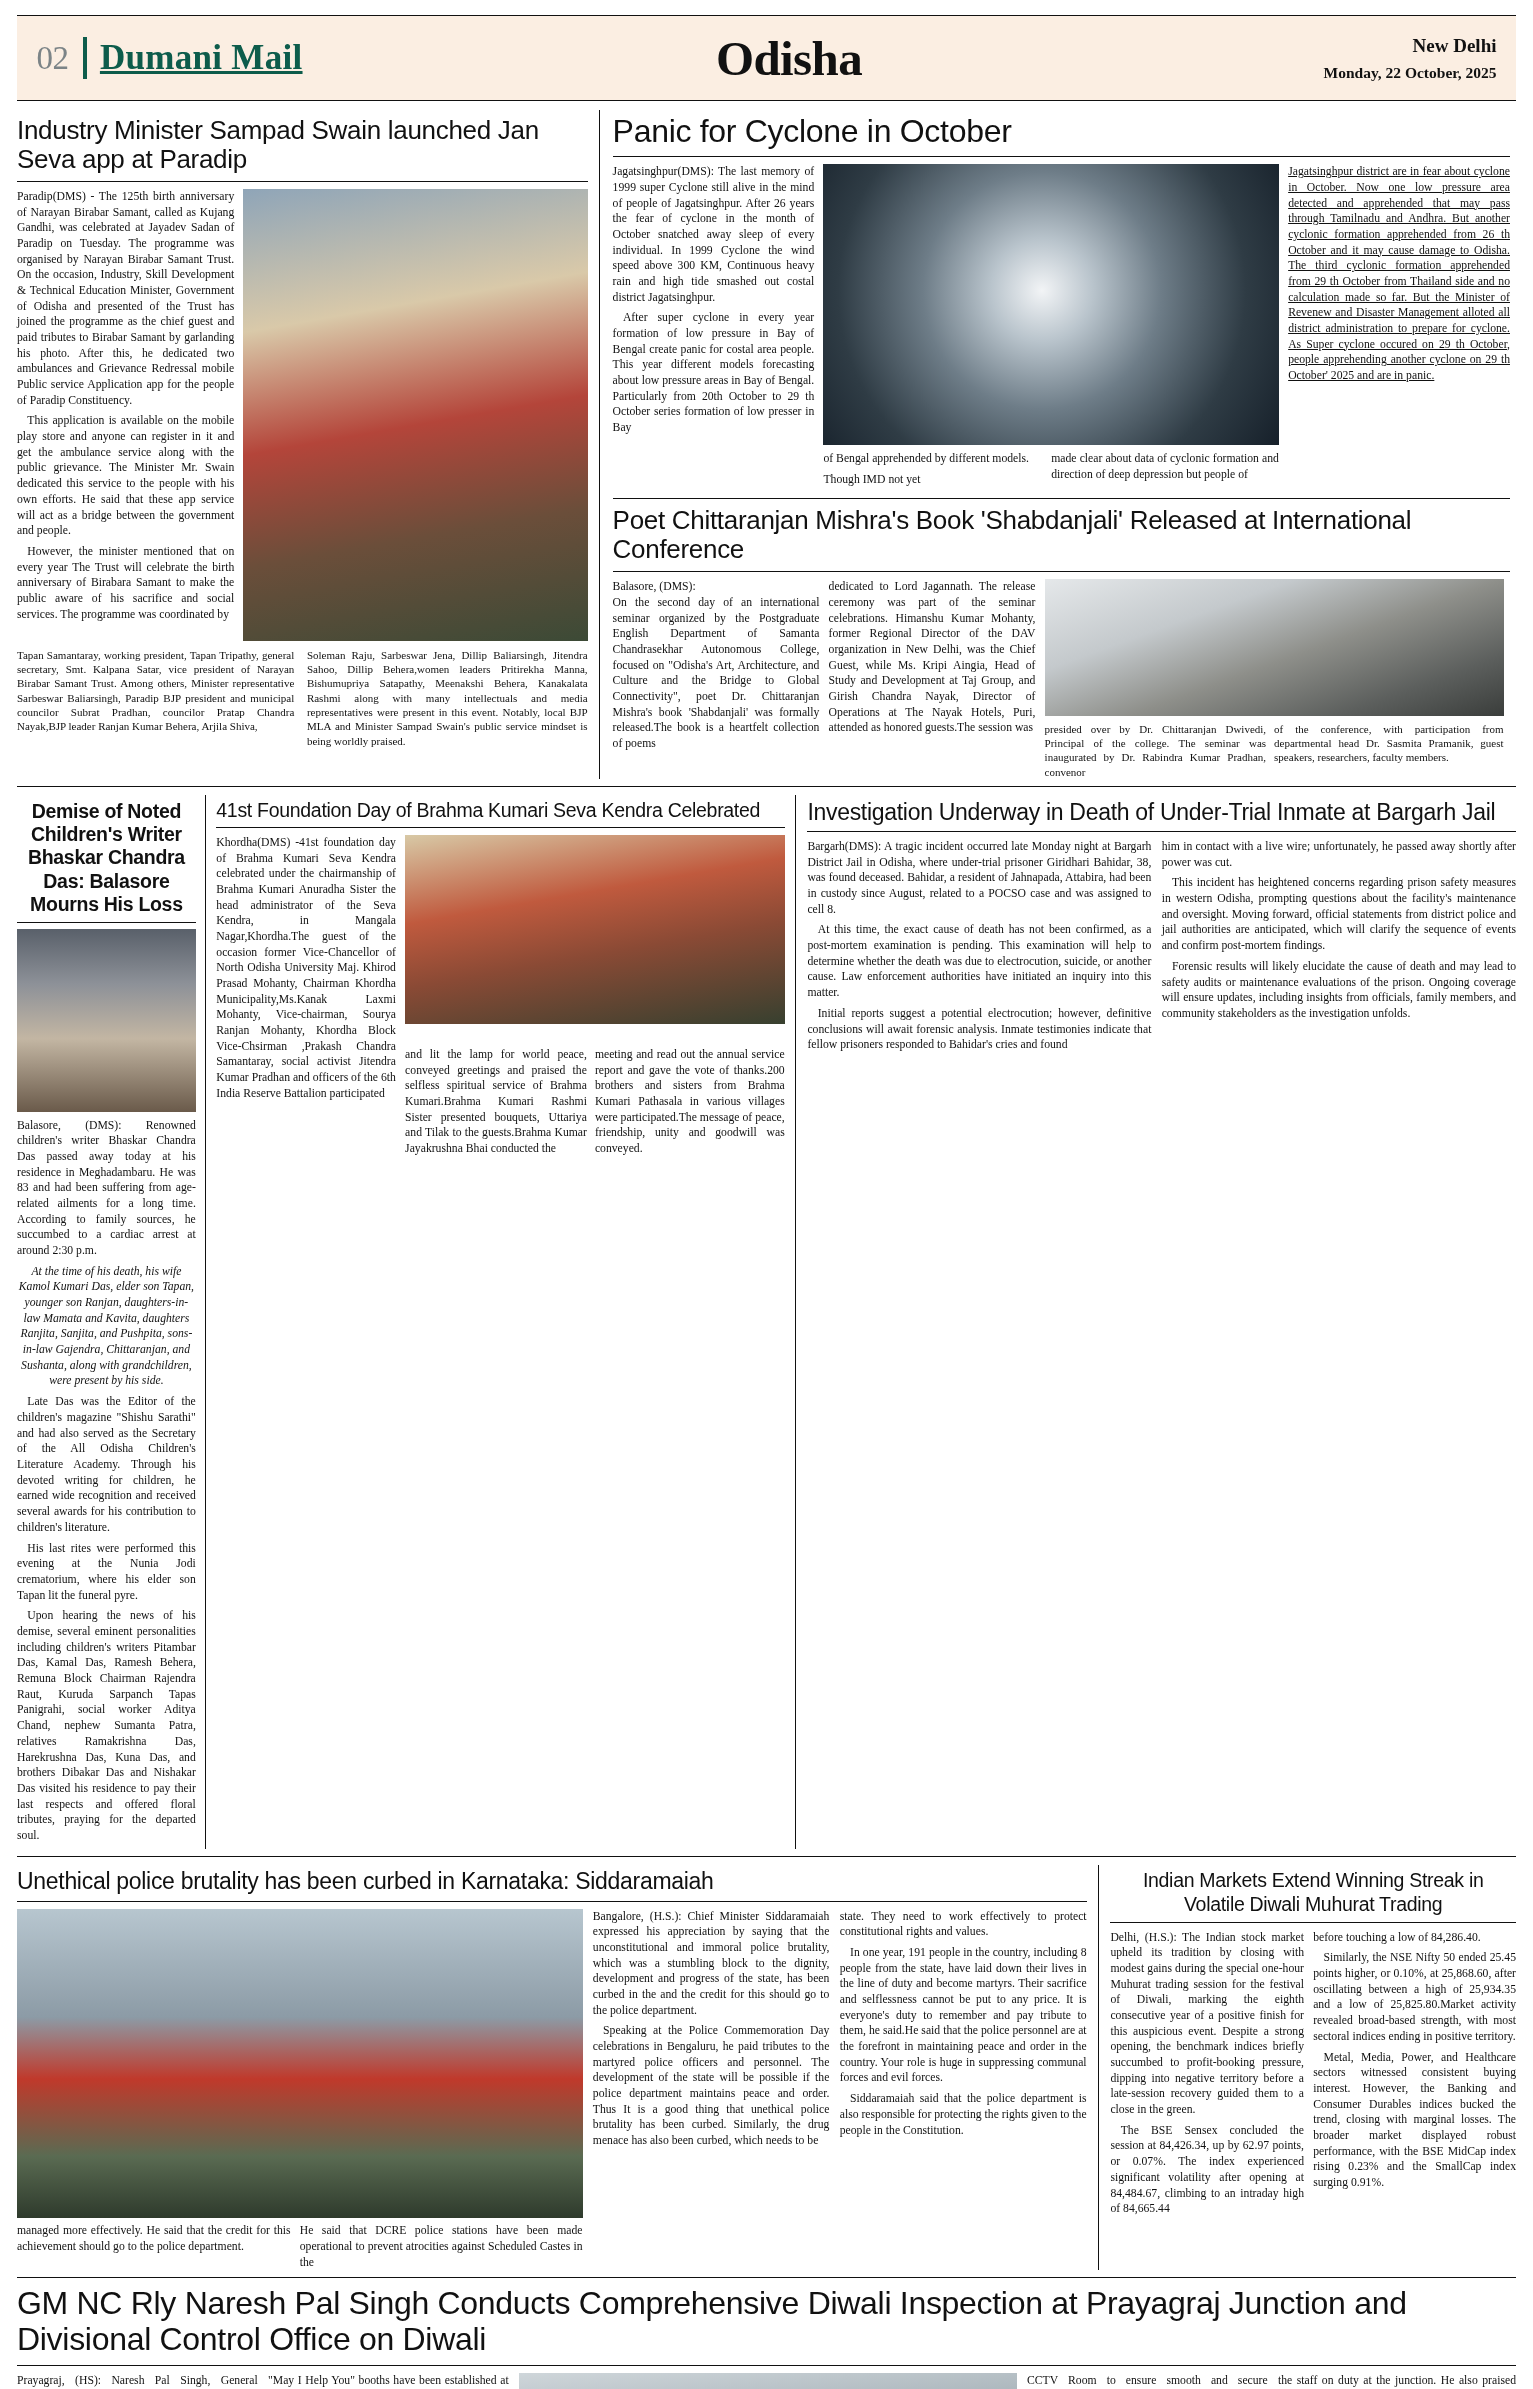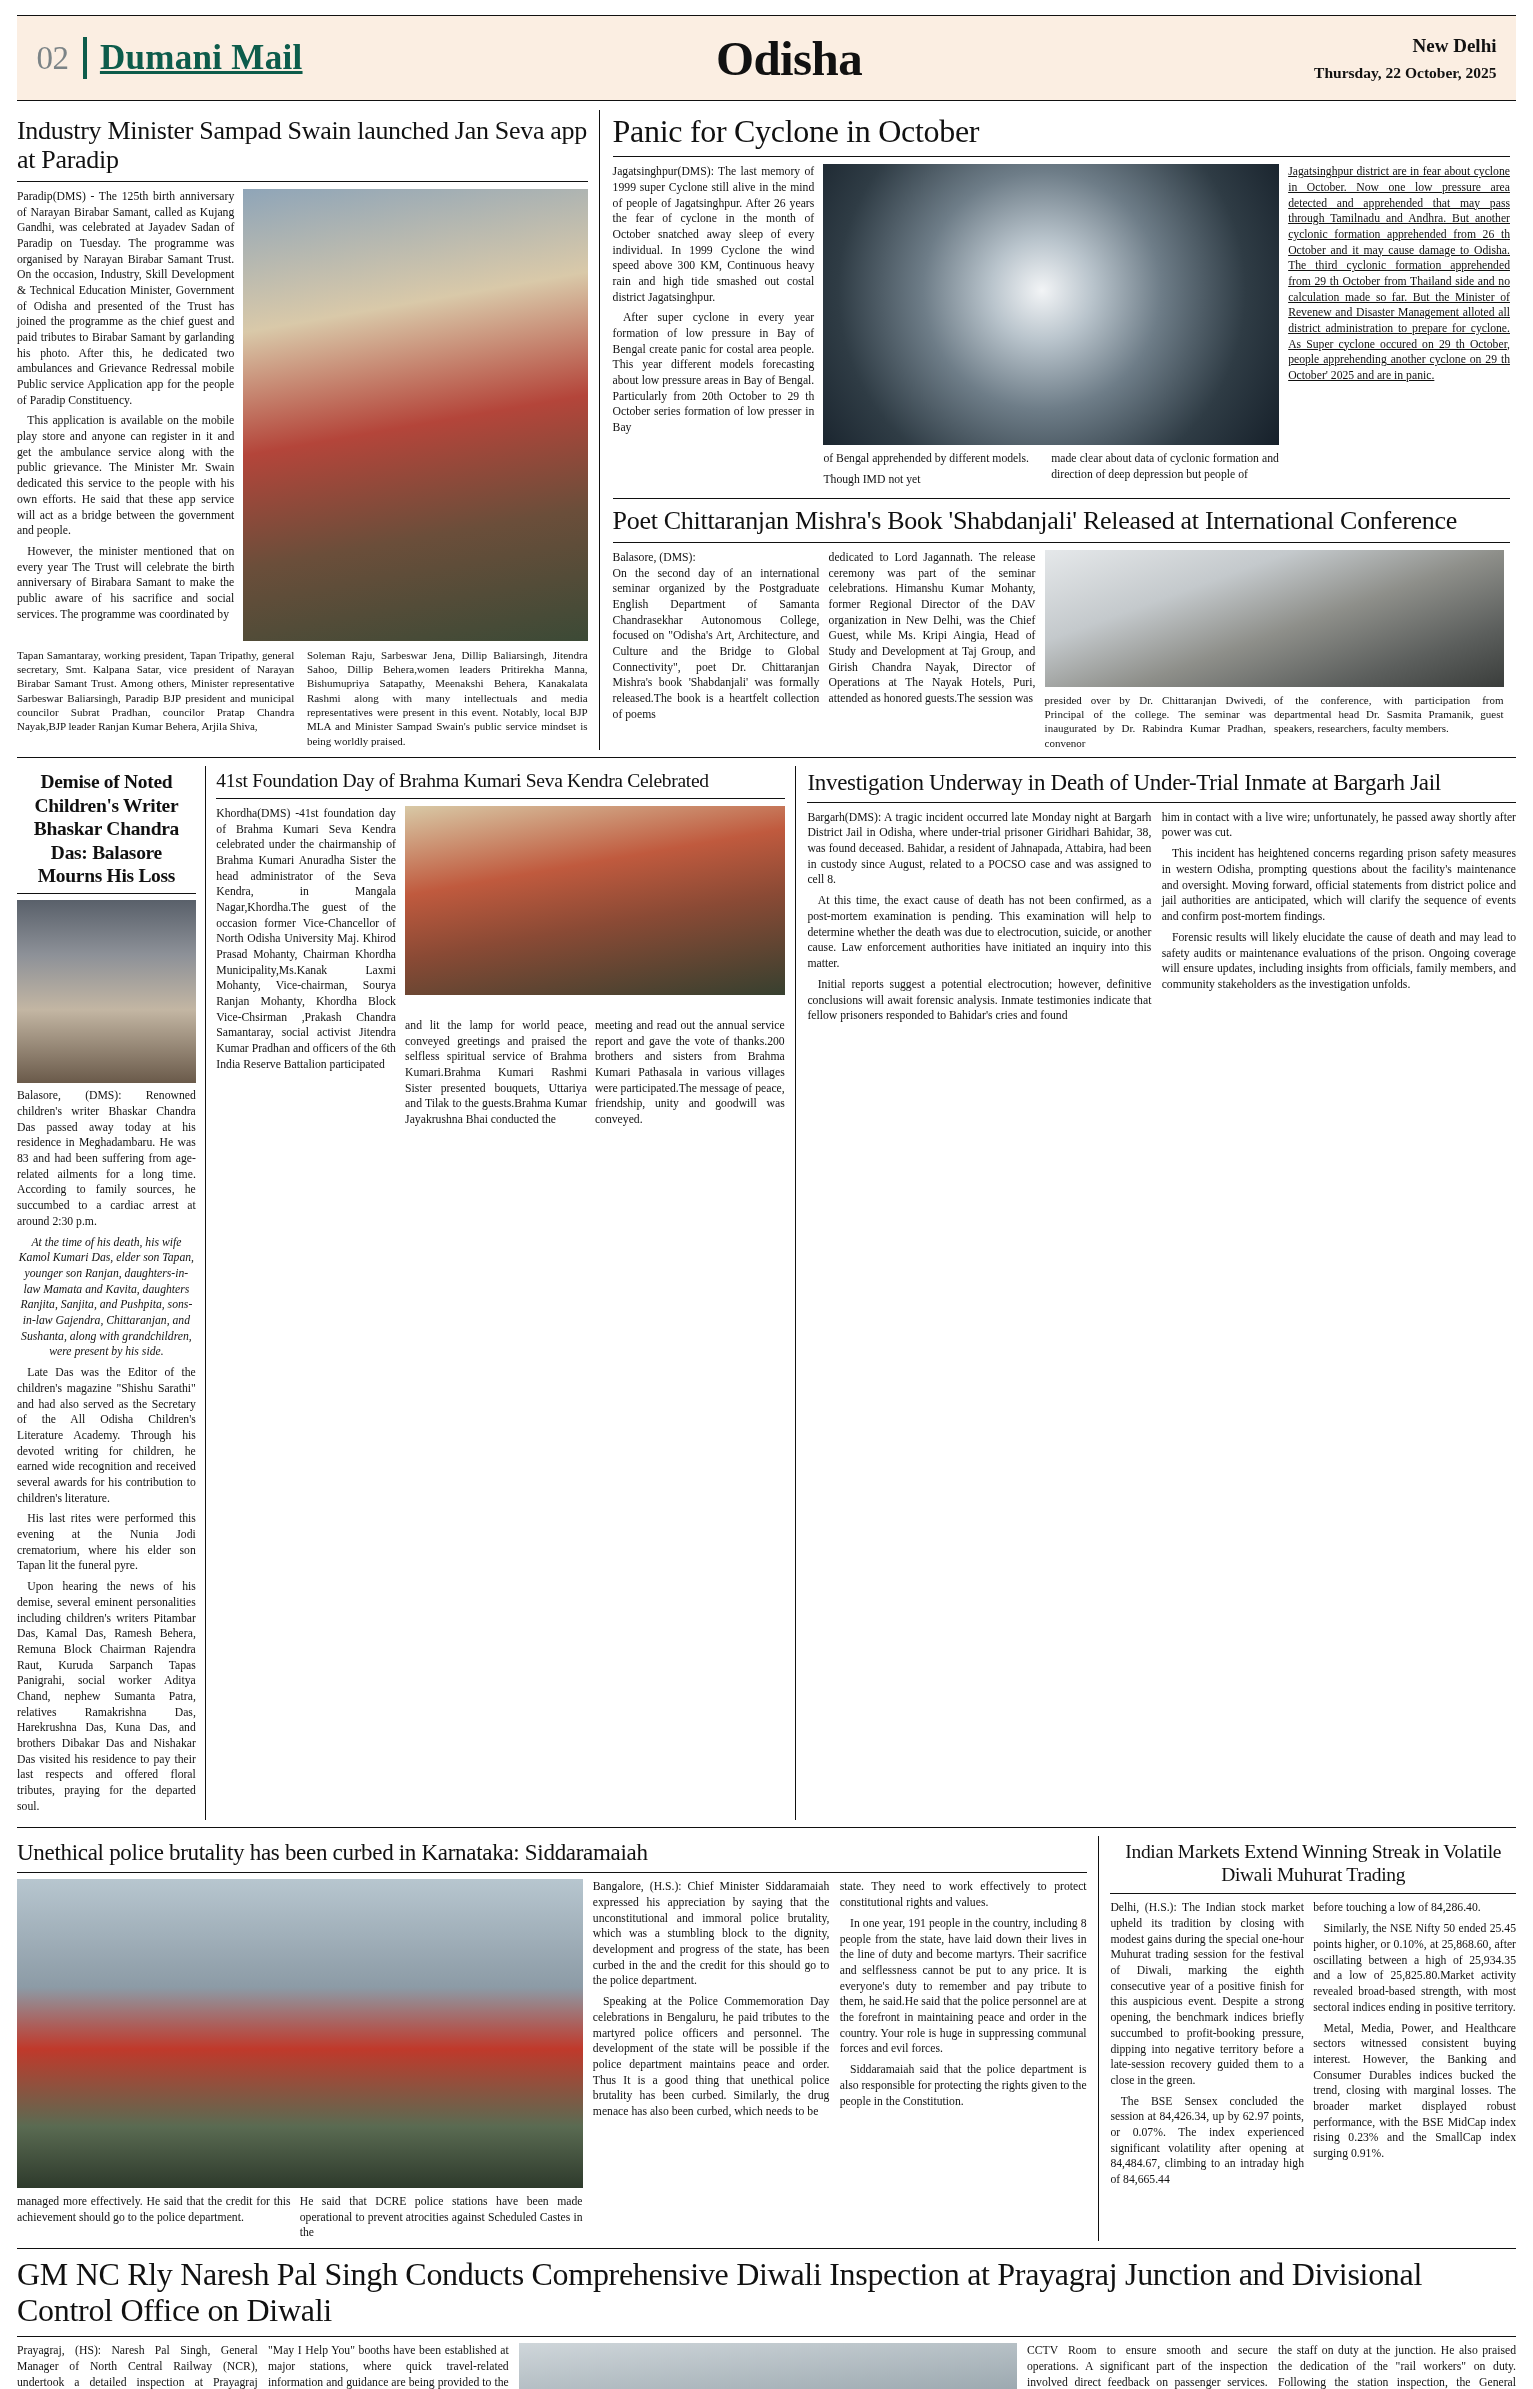--- a/index.html
+++ b/index.html
@@ -64,21 +64,21 @@
     line-height:1.5;
   }
   .mh-city{font-size:19px;font-weight:bold;}
   .mh-date{font-size:15.5px;font-weight:bold;}
 
   
   .hr-thin{border-top:0.6px solid #111;margin:0;}
   .hr-thick{border-top:1.1px solid #111;margin:0;}
 
   .headline{
-    font-family:Liberation Serif, serif;
+    font-family:Liberation Sans, sans-serif;
     font-weight:normal;
     line-height:1.12;
     letter-spacing:-0.3px;
   }
   .body-text{
     font-size:11.7px;
     line-height:1.34;
     text-align:justify;
     font-family:"Liberation Serif",serif;
     hyphens:auto;
@@ -142,21 +142,21 @@
     <div class="mh-left">
       <div class="mh-pageno">02</div>
       <div class="mh-rule"></div>
       <div class="mh-brand">Dumani Mail</div>
     </div>
     <div class="mh-center">
       <div class="mh-title">Odisha</div>
     </div>
     <div class="mh-right">
       <div class="mh-city">New  Delhi</div>
-      <div class="mh-date">Thursday, 22 October, 2025</div>
+      <div class="mh-date">Monday, 22 October, 2025</div>
     </div>
   </div>
 
   <div class="top-wrap">
 
     <div class="col-left-top">
       <div class="headline hl-48" style="margin:5.7px 0 6.9px 0;">Industry Minister Sampad Swain launched Jan Seva app at Paradip</div>
       <div class="hr-thin"></div>
 
       <div style="display:flex;margin-top:6.9px;">

